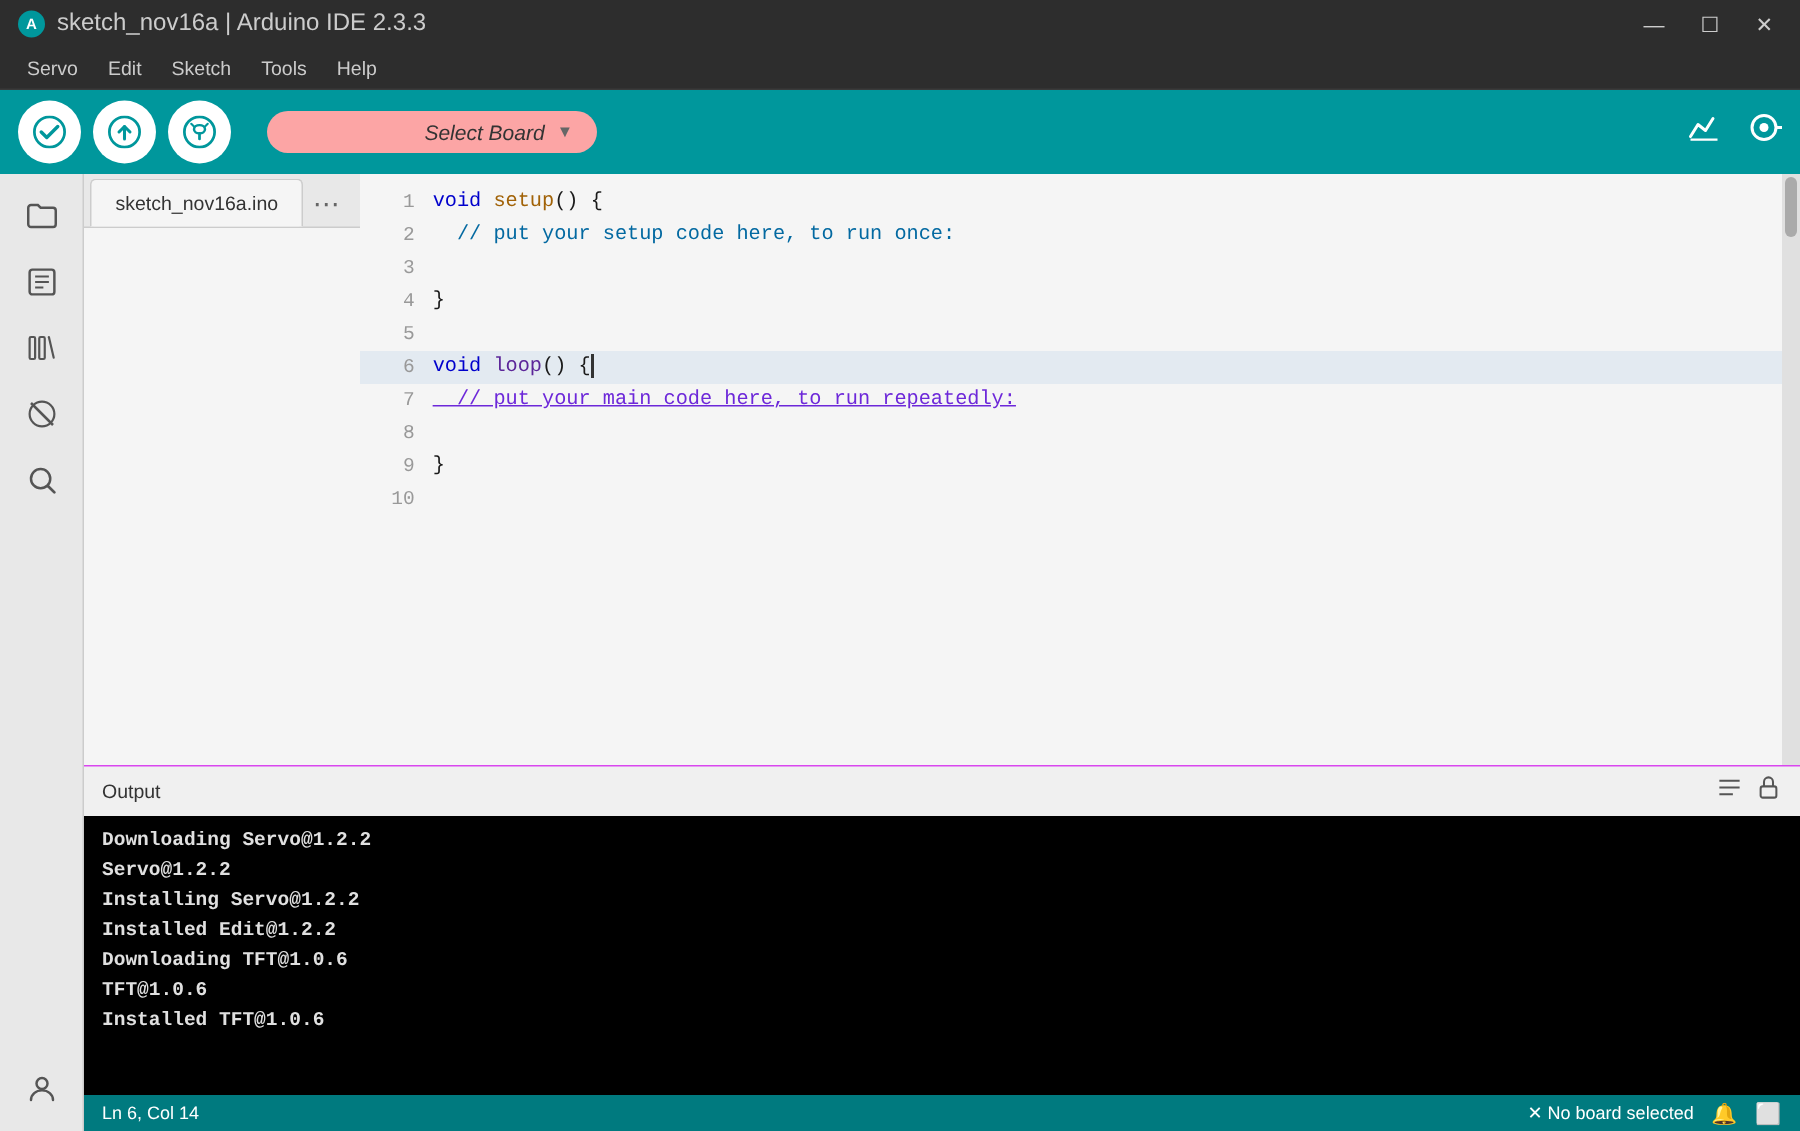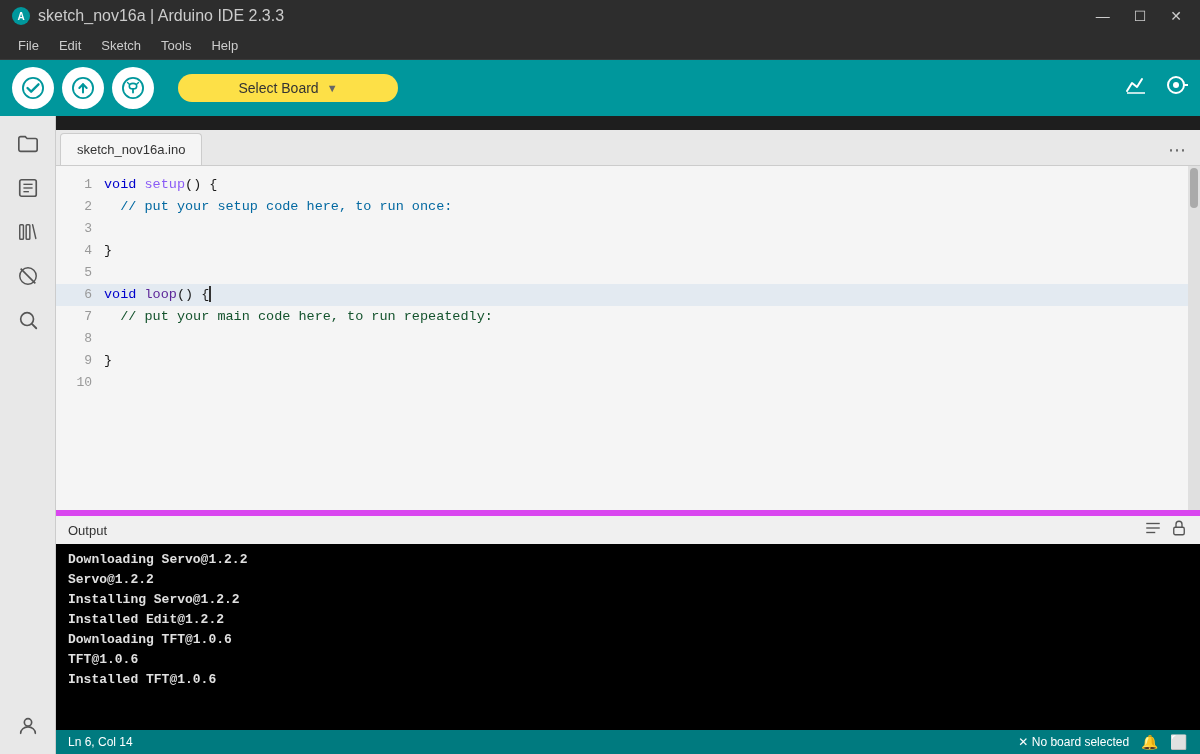--- a/index.html
+++ b/index.html
@@ -77,30 +77,31 @@
       border: none;
       cursor: pointer;
       display: flex; align-items: center; justify-content: center;
     }
     .toolbar-btn.verify { background: #ffffff; }
     .toolbar-btn.upload { background: #ffffff; }
     .toolbar-btn.debug { background: #ffffff; }
     .toolbar-btn svg { width: 22px; height: 22px; }
     .board-selector {
       margin-left: 16px;
-      background: #fde047;
+      background: #fca5a5;
       border: none;
       border-radius: 20px;
       padding: 6px 16px;
       font-size: 14px;
       color: #333;
       cursor: pointer;
       display: flex; align-items: center; gap: 8px;
       width: 220px;
-      justify-content: center;
+      justify-content: flex-end;
+      font-style: italic;
     }
     .toolbar-right {
       margin-left: auto;
       display: flex; align-items: center; gap: 16px;
     }
     .toolbar-icon-btn {
       background: none;
       border: none;
       cursor: pointer;
       color: white;
@@ -137,23 +138,21 @@
     }
     .sidebar-bottom {
       margin-top: auto;
       margin-bottom: 8px;
     }
 
     
     .editor-area {
       flex: 1;
       display: flex;
-      flex-direction: column;
       background: #f5f5f5;
-      margin-top: 14px;
     }
 
     
     .tab-bar {
       height: 36px;
       background: #e8e8e8;
       display: flex;
       align-items: flex-end;
       padding-left: 0;
       border-bottom: 1px solid #ccc;
@@ -233,21 +232,21 @@
       background: #1a1a1a;
       display: flex;
       flex-direction: column;
     }
     .output-header {
       height: 34px;
       background: #f0f0f0;
       display: flex;
       align-items: center;
       padding: 0 12px;
-      border-top: 6px solid #d946ef;
+      border-top: 1px solid #d946ef;
       gap: 8px;
     }
     .output-title {
       font-size: 13px;
       color: #333;
       font-weight: 500;
     }
     .output-header-actions {
       margin-left: auto;
       display: flex; gap: 8px; align-items: center;
@@ -303,21 +302,21 @@
     <span class="title-bar-title">sketch_nov16a | Arduino IDE 2.3.3</span>
   </div>
   <div class="title-bar-controls">
     <button class="title-bar-btn">—</button>
     <button class="title-bar-btn">☐</button>
     <button class="title-bar-btn close">✕</button>
   </div>
 </div>
 
 <div class="menu-bar">
-  <span class="menu-item">File</span>
+  <span class="menu-item">Servo</span>
   <span class="menu-item">Edit</span>
   <span class="menu-item">Sketch</span>
   <span class="menu-item">Tools</span>
   <span class="menu-item">Help</span>
 </div>
 
 <div class="toolbar">
 
   <button class="toolbar-btn verify" title="Verify">
     <svg viewBox="0 0 24 24" fill="none">
@@ -421,21 +420,21 @@
           <span>sketch_nov16a.ino</span>
         </div>
         <div class="tab-more">⋯</div>
       </div>
 
       <div style="flex:1; display:flex; overflow:hidden;">
         <div class="code-editor" id="code-editor">
 
         <div class="code-line">
               <span class="line-num">1</span>
-              <span class="line-content"><span style="color: rgb(0, 0, 204);">void</span><span> </span><span style="color: #8b5cf6; text-align: right;">setup</span><span>() {</span></span>
+              <span class="line-content"><span style="color: rgb(0, 0, 204);">void</span><span> </span><span style="color: #a16207; text-align: right;">setup</span><span>() {</span></span>
             </div>
             <div class="code-line">
               <span class="line-num">2</span>
               <span class="line-content"><span style="color: #0369a1;">  // put your setup code here, to run once:</span></span>
             </div>
             <div class="code-line">
               <span class="line-num">3</span>
               <span class="line-content"> </span>
             </div>
             <div class="code-line">
@@ -445,21 +444,21 @@
             <div class="code-line">
               <span class="line-num">5</span>
               <span class="line-content"> </span>
             </div>
             <div class="code-line cursor-line">
               <span class="line-num">6</span>
               <span class="line-content"><span style="color: rgb(0, 0, 204);">void</span><span> </span><span style="color: rgb(92, 38, 153);">loop</span><span>() {</span><span style="display: inline-block; width: 2px; height: 16px; background: rgb(51, 51, 51); vertical-align: text-bottom;"></span></span>
             </div>
             <div class="code-line">
               <span class="line-num">7</span>
-              <span class="line-content"><span style="color: #14532d;">  // put your main code here, to run repeatedly:</span></span>
+              <span class="line-content"><span style="color: #6d28d9; text-decoration: underline;">  // put your main code here, to run repeatedly:</span></span>
             </div>
             <div class="code-line">
               <span class="line-num">8</span>
               <span class="line-content"> </span>
             </div>
             <div class="code-line">
               <span class="line-num">9</span>
               <span class="line-content"><span>}</span></span>
             </div>
             <div class="code-line">

